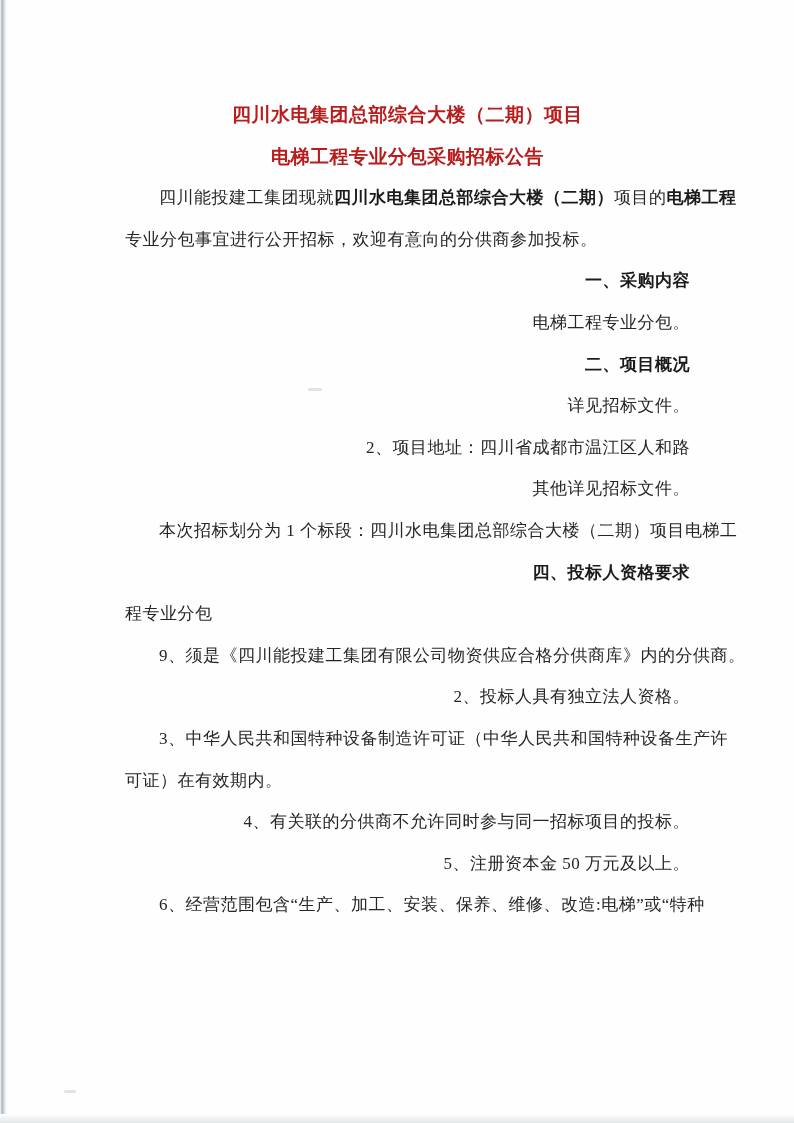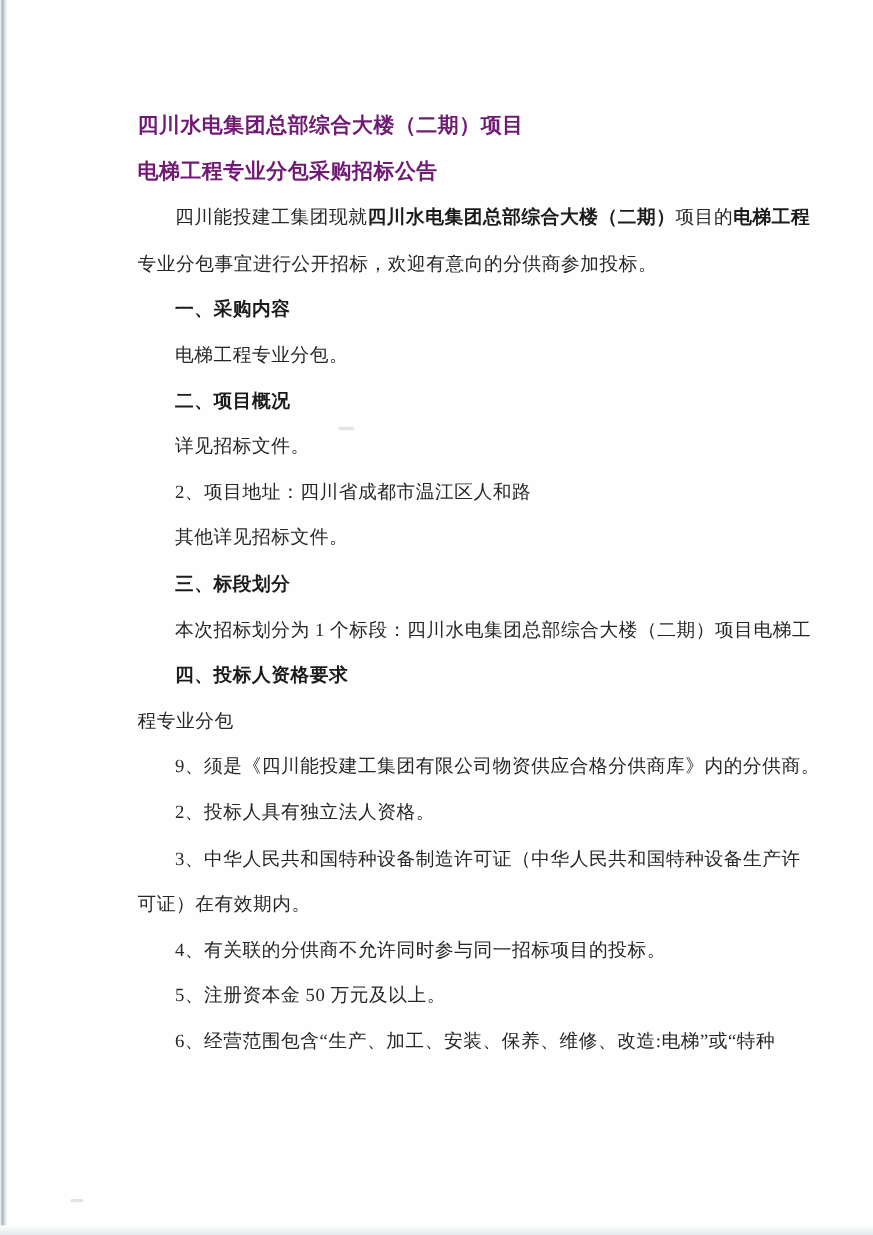--- a/index.html
+++ b/index.html
@@ -29,24 +29,24 @@
   #content{
     position:absolute;left:125px;top:94px;width:565px;
   }
   .line{
     height:41.6px;line-height:41.6px;
     font-size:17px;
     white-space:nowrap;
     letter-spacing:0.5px;
   }
   .line.title{
-    font-size:19px;font-weight:bold;color:#701a75;
+    font-size:19px;font-weight:bold;text-align:center;color:#b91c1c;
     letter-spacing:0.5px;
   }
-  .line.indent{padding-left:34px;}
+  .line.indent{padding-left:34px;text-align:right;}
   .line .seg-bold{font-weight:bold;color:#1b1b1b;}
 </style>
 </head>
 <body>
 
 <div id="page">
   <div id="scan-edge-left"></div>
   <div id="scan-edge-bottom"></div>
   <div id="smudge-1" class="smudge"></div>
   <div id="smudge-2" class="smudge"></div>
@@ -58,21 +58,20 @@
       </div>
     <div id="doc-lines">
         <div class="line indent"><span class="seg">四川能投建工集团现就</span><span class="seg-bold">四川水电集团总部综合大楼（二期）</span><span class="seg">项目的</span><span class="seg-bold">电梯工程</span></div>
         <div class="line"><span class="seg">专业分包事宜进行公开招标，欢迎有意向的分供商参加投标。</span></div>
         <div class="line indent"><span class="seg-bold">一、采购内容</span></div>
         <div class="line indent"><span class="seg">电梯工程专业分包。</span></div>
         <div class="line indent"><span class="seg-bold">二、项目概况</span></div>
         <div class="line indent"><span class="seg">详见招标文件。</span></div>
         <div class="line indent"><span class="seg">2、项目地址：四川省成都市温江区人和路</span></div>
         <div class="line indent"><span class="seg">其他详见招标文件。</span></div>
-        <div class="line indent"><span class="seg-bold">三、标段划分</span></div>
         <div class="line indent"><span class="seg">本次招标划分为 1 个标段：四川水电集团总部综合大楼（二期）项目电梯工</span></div>
         <div class="line indent"><span class="seg-bold">四、投标人资格要求</span></div>
         <div class="line"><span class="seg">程专业分包</span></div>
         <div class="line indent"><span class="seg">9、须是《四川能投建工集团有限公司物资供应合格分供商库》内的分供商。</span></div>
         <div class="line indent"><span class="seg">2、投标人具有独立法人资格。</span></div>
         <div class="line indent"><span class="seg">3、中华人民共和国特种设备制造许可证（中华人民共和国特种设备生产许</span></div>
         <div class="line"><span class="seg">可证）在有效期内。</span></div>
         <div class="line indent"><span class="seg">4、有关联的分供商不允许同时参与同一招标项目的投标。</span></div>
         <div class="line indent"><span class="seg">5、注册资本金 50 万元及以上。</span></div>
         <div class="line indent"><span class="seg">6、经营范围包含“生产、加工、安装、保养、维修、改造:电梯”或“特种</span></div>

